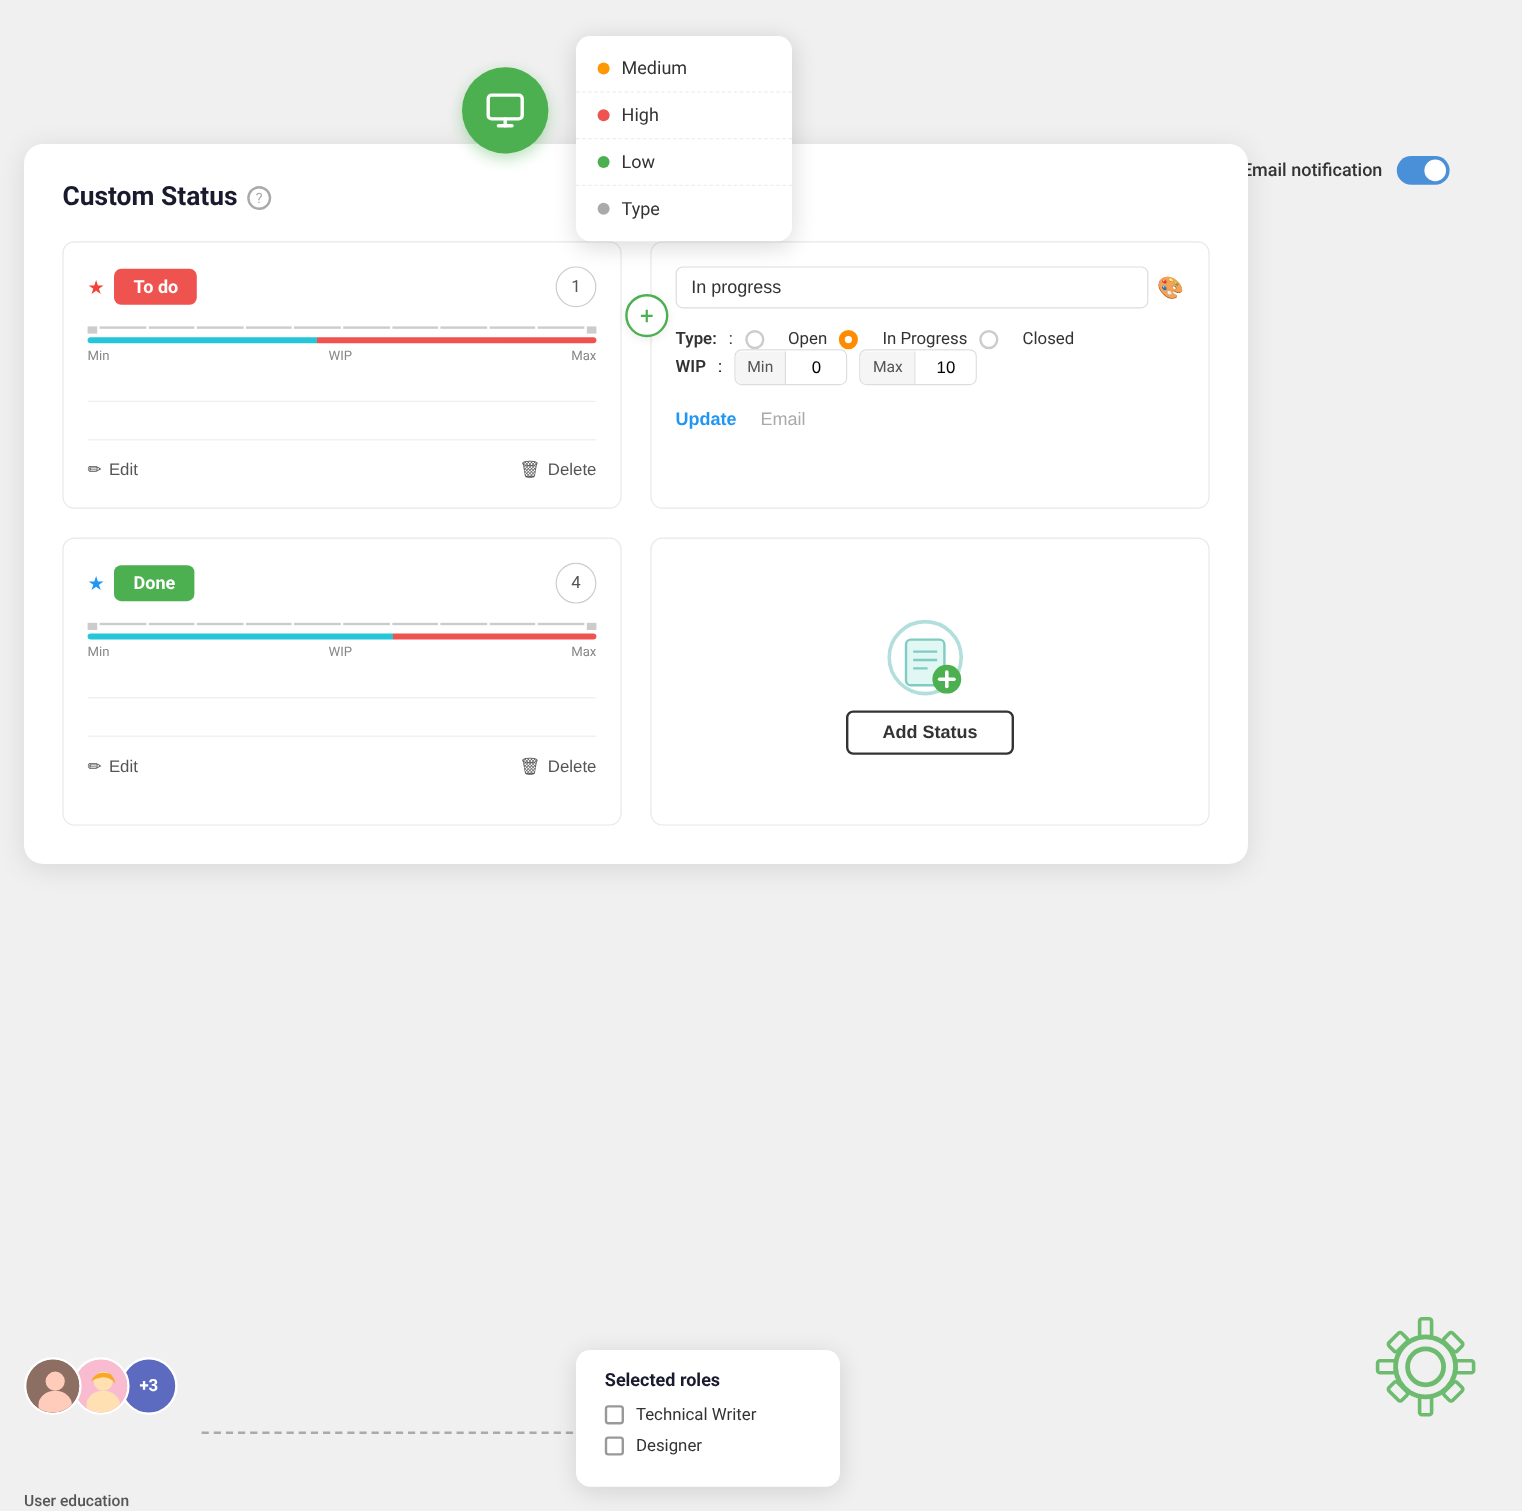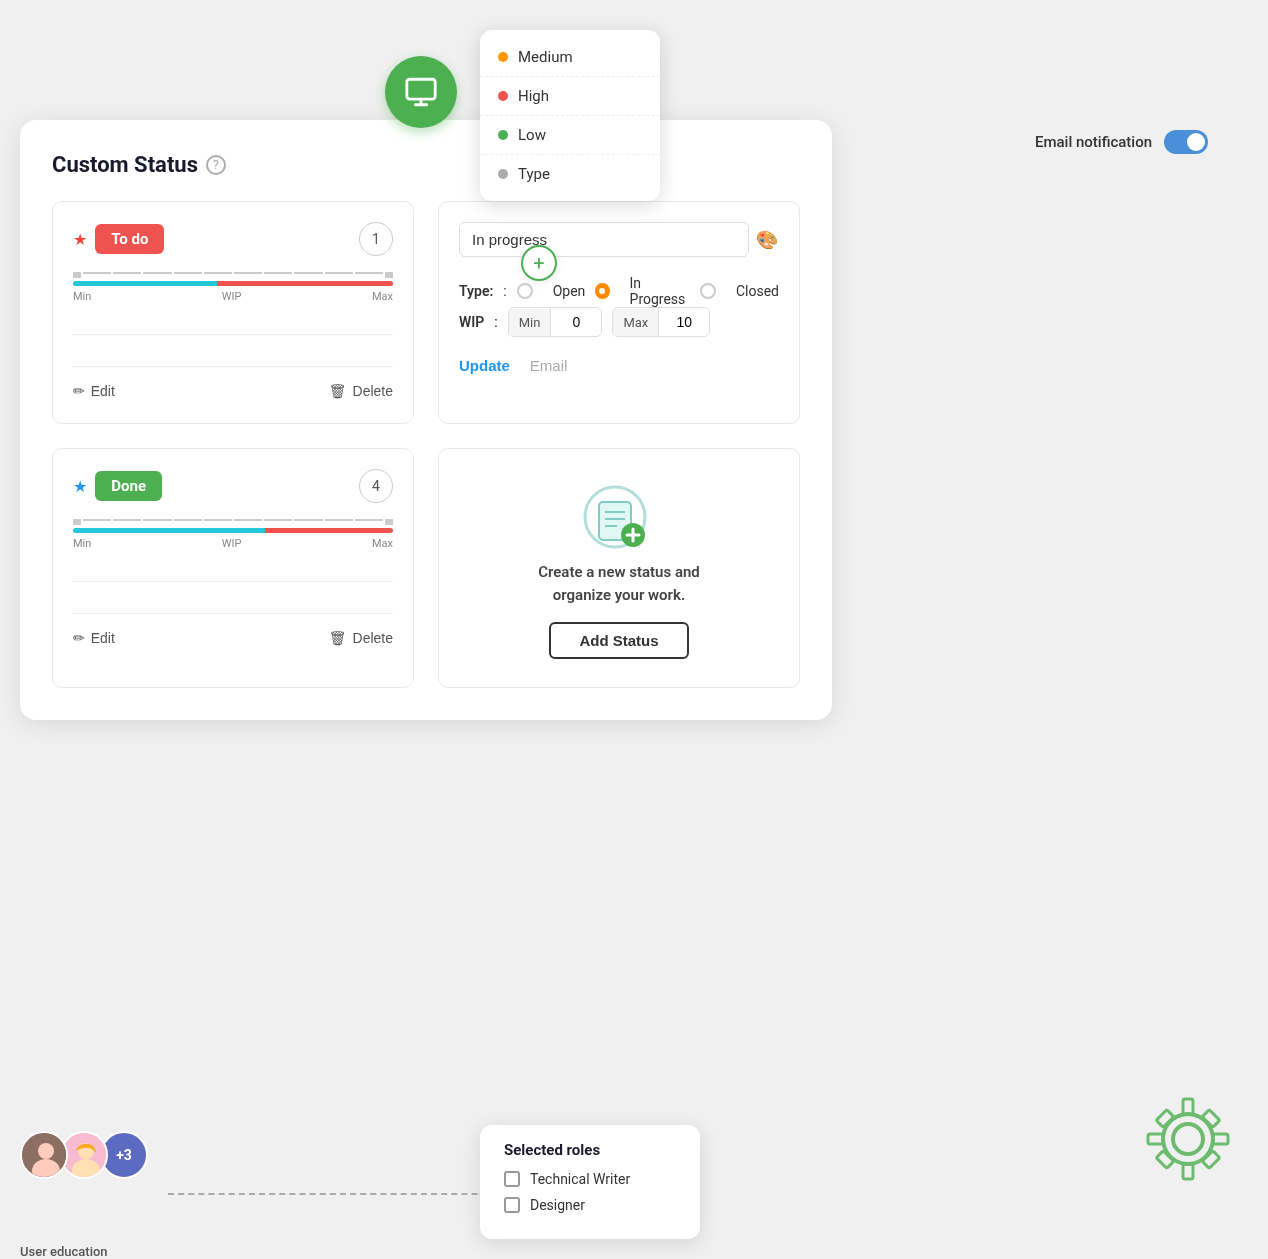--- a/index.html
+++ b/index.html
@@ -10,21 +10,21 @@
       height: 1259px;
       overflow: hidden;
       position: relative;
     }
 
     
     .main-card {
       position: absolute;
       top: 120px;
       left: 20px;
-      width: 812px;
+      width: 1020px;
       background: #fff;
       border-radius: 16px;
       box-shadow: 0 4px 24px rgba(0,0,0,0.10);
       padding: 32px 32px 32px 32px;
     }
 
     .card-header {
       display: flex;
       align-items: center;
       margin-bottom: 24px;
@@ -649,21 +649,20 @@
           <circle cx="36" cy="40" r="30" fill="none" stroke="#b2dfdb" stroke-width="3"></circle>
           <rect x="20" y="25" width="32" height="38" rx="4" fill="#e0f7f4" stroke="#80cbc4" stroke-width="2"></rect>
           <line x1="26" y1="35" x2="46" y2="35" stroke="#80cbc4" stroke-width="2"></line>
           <line x1="26" y1="42" x2="46" y2="42" stroke="#80cbc4" stroke-width="2"></line>
           <line x1="26" y1="49" x2="38" y2="49" stroke="#80cbc4" stroke-width="2"></line>
           <circle cx="54" cy="58" r="12" fill="#4CAF50"></circle>
           <line x1="54" y1="52" x2="54" y2="64" stroke="white" stroke-width="3" stroke-linecap="round"></line>
           <line x1="48" y1="58" x2="60" y2="58" stroke="white" stroke-width="3" stroke-linecap="round"></line>
         </svg>
       </div>
-      <div class="add-status-text">Create a new status and<br>organize your work.</div>
       <button class="add-status-btn">Add Status</button>
     </div>
 
   </div>
 </div>
 
 <div class="plus-btn">
   <span>+</span>
 </div>
 

